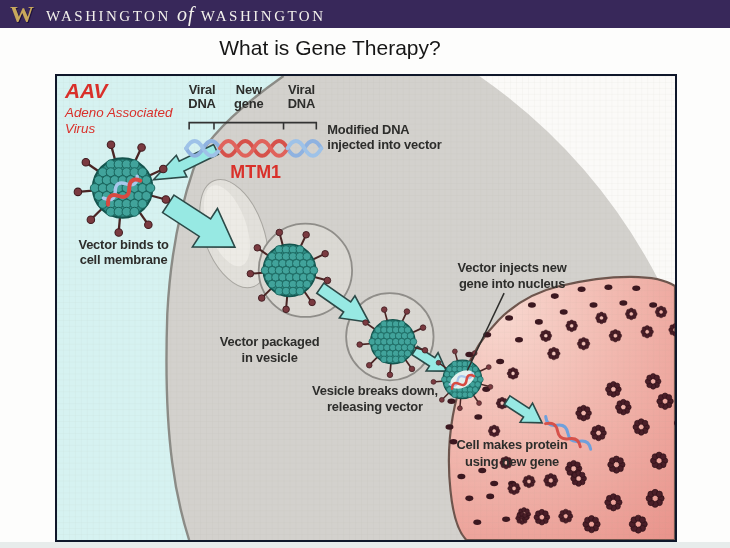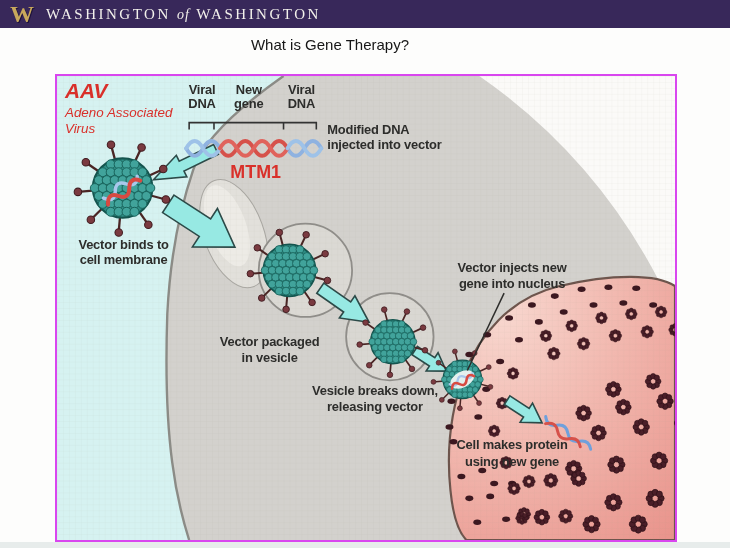--- a/index.html
+++ b/index.html
@@ -14,30 +14,30 @@
   }
   .uw-logo{
     font-family:"Liberation Serif",serif;font-weight:bold;
     font-size:24px;line-height:24px;color:#c8a85c;
     margin-left:10px;text-shadow:1px 1px 0 #1d123a;
   }
   .uw-wordmark{
     font-family:"Liberation Serif",serif;color:#f3f1ec;
     font-size:15px;letter-spacing:2.5px;margin-left:12px;white-space:nowrap;
   }
-  .uw-wordmark .of{font-style:italic;letter-spacing:1px;text-transform:none;font-size:14px;}
+  .uw-wordmark .of{font-style:italic;letter-spacing:1px;text-transform:none;font-size:20px;}
   
   .slide-title{
     position:absolute;left:0;top:36px;width:660px;text-align:center;
-    font-size:15px;color:#161616;
+    font-size:21px;color:#161616;
   }
   
   .diagram{
     position:absolute;left:55px;top:74px;width:622px;height:468px;
-    border:2px solid #d946ef;box-sizing:border-box;background:#fca5a5;
+    border:2px solid #0f172a;box-sizing:border-box;background:#fca5a5;
   }
   .diagram svg{display:block;}
   .cap{font-family:"Liberation Sans",sans-serif;font-weight:bold;font-size:13px;fill:#2d2d2b;letter-spacing:-0.2px;}
   .red{fill:#d9302a;}
   .bottom-strip{
     position:absolute;left:0;top:542px;width:730px;height:6px;background:#e7eceb;
   }
 </style>
 </head>
 <body>

